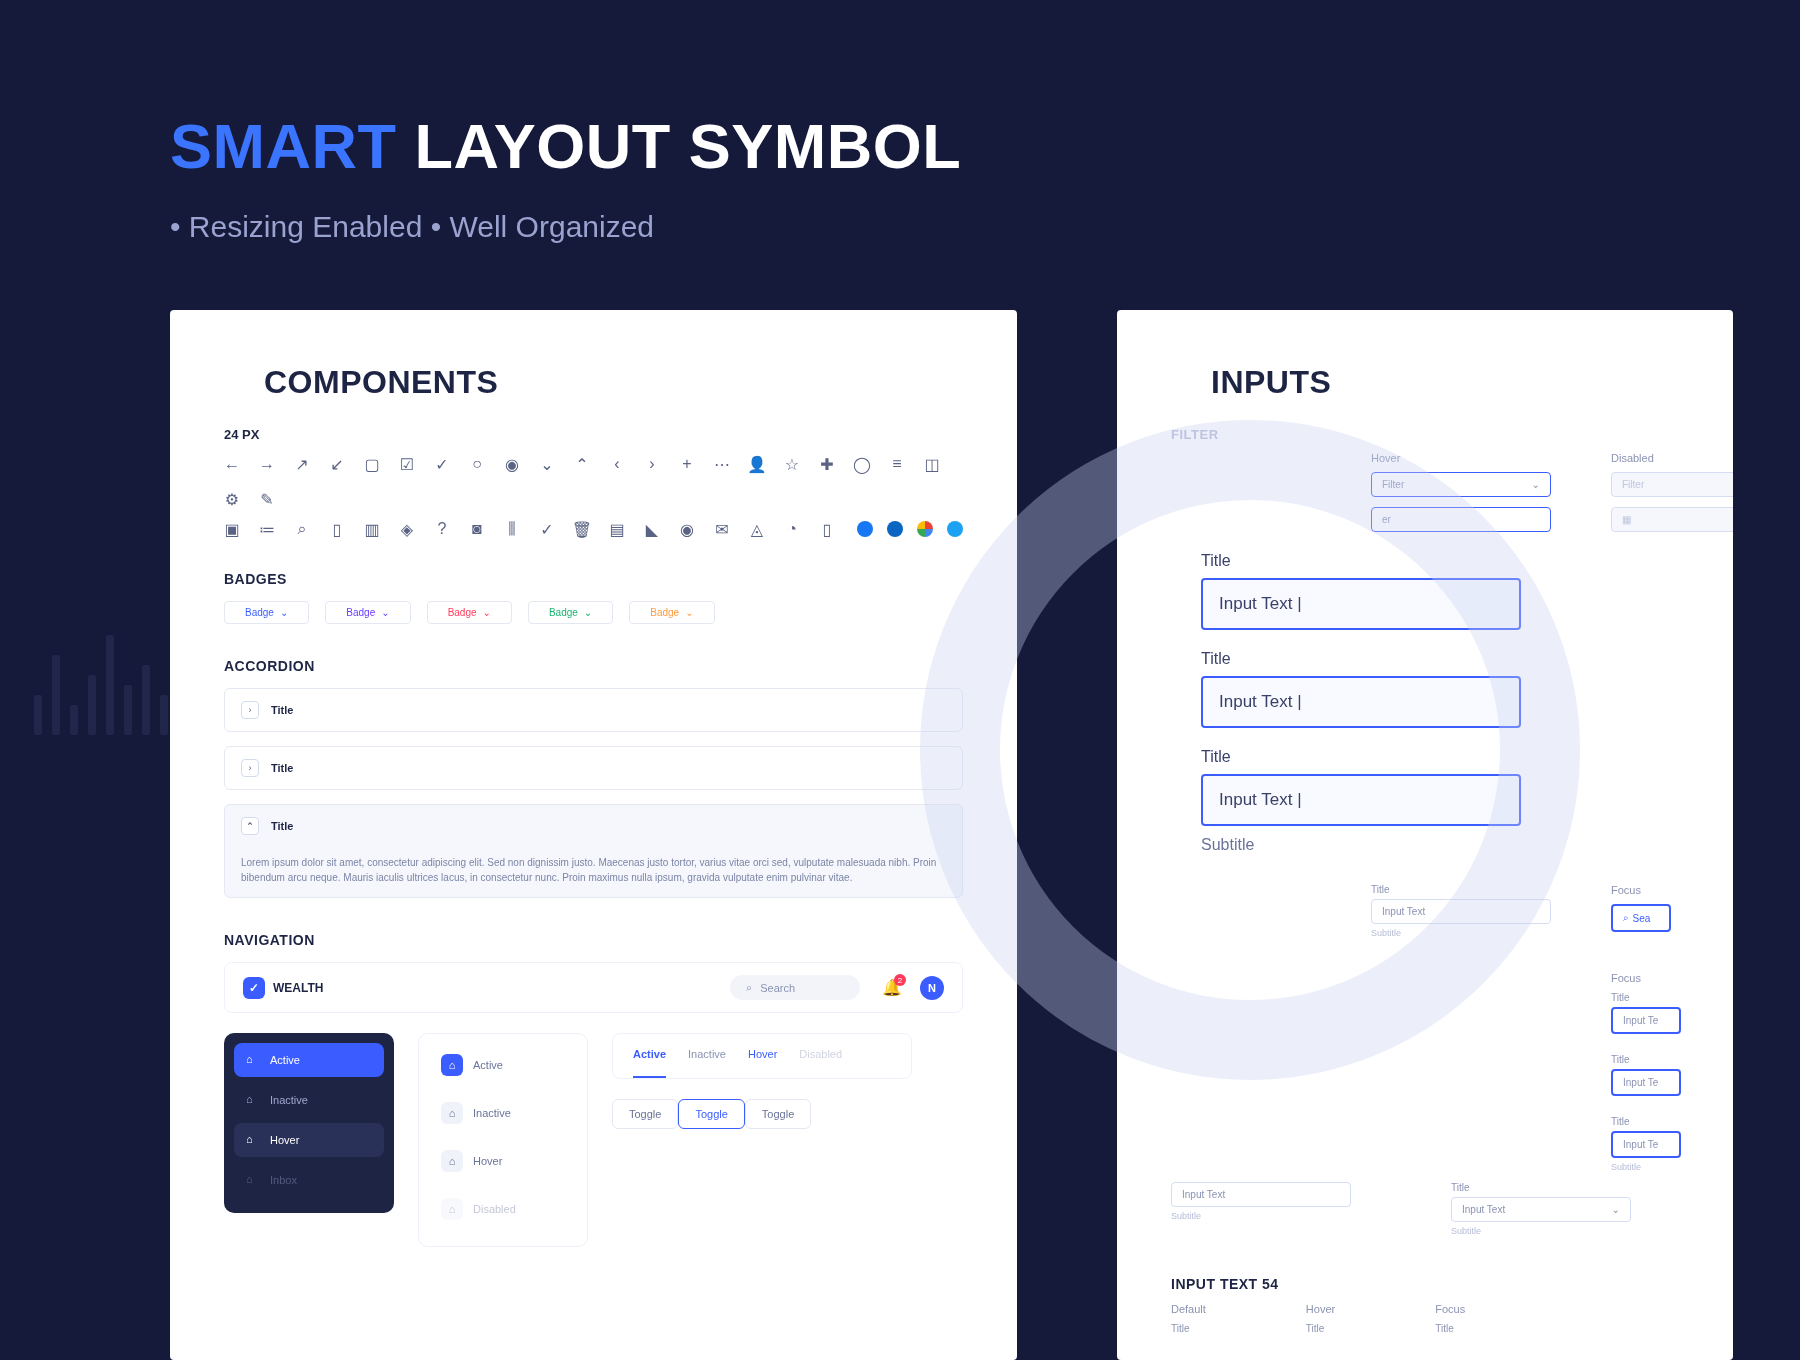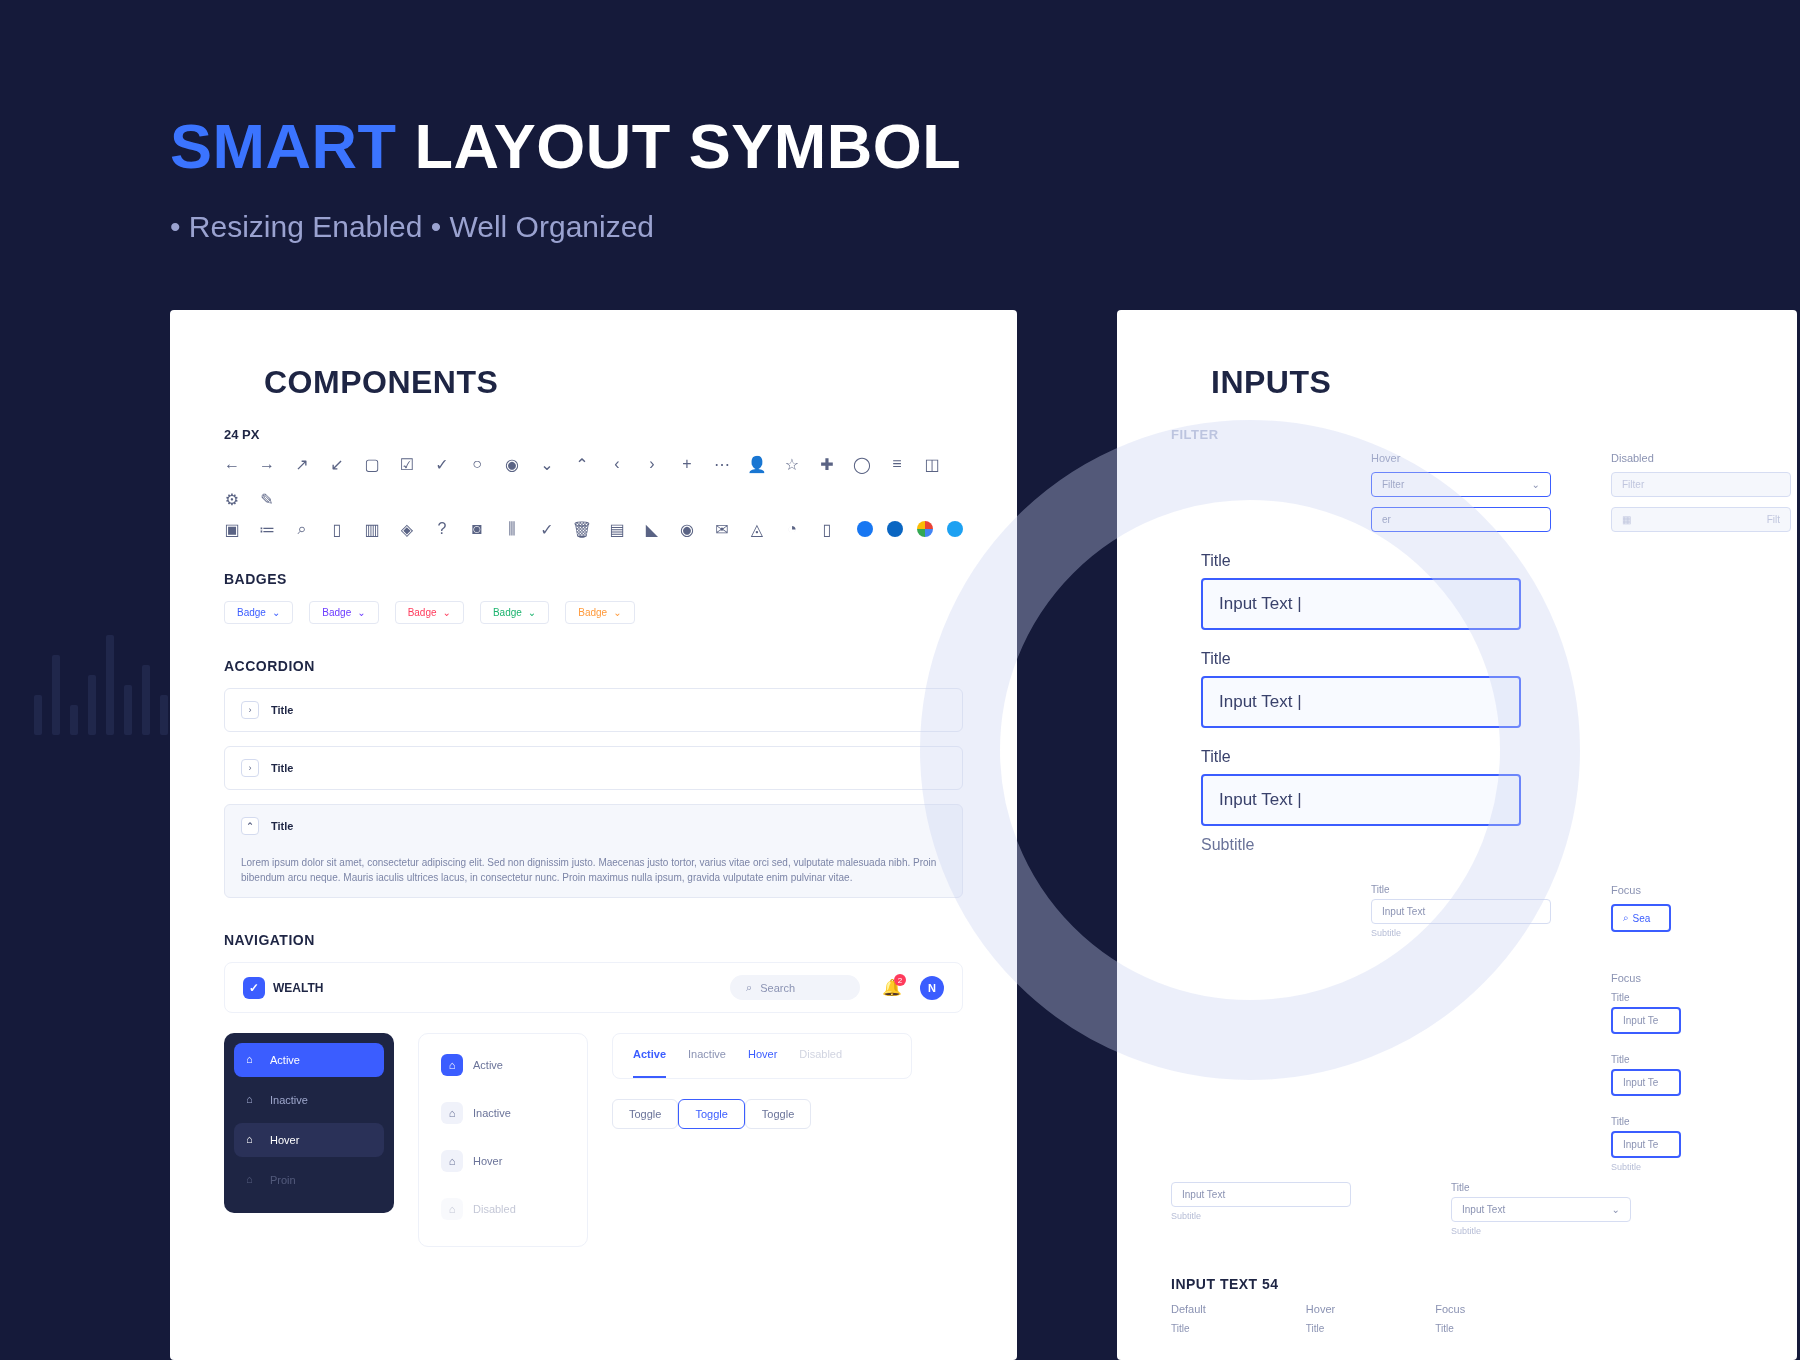--- a/index.html
+++ b/index.html
@@ -14,35 +14,35 @@
 .hero { padding: 110px 0 0 170px; }
 .hero-title { font-size: 63px; font-weight: 800; letter-spacing: 0.5px; }
 .hero-smart { color: #3b74ff; }
 .hero-rest { color: #ffffff; text-align: right; }
 .hero-sub { color: #9aa2d0; font-size: 30px; margin-top: 28px; font-weight: 500; }
 .cards { position: absolute; top: 310px; left: 170px; display: flex; gap: 100px; }
 .card {
   background: #ffffff; border-radius: 4px; padding: 54px 54px 10px 54px;
   color: #1e2544; width: 847px; height: 1050px; overflow: hidden;
 }
-.card.inputs { width: 680px; padding: 54px 20px 20px 54px; }
+.card.inputs { width: 616px; padding: 54px 20px 20px 54px; }
 .section-title { font-size: 32px; font-weight: 800; color: #1e2544; letter-spacing: 0.5px; margin-left: 40px; }
 .subhead { font-size: 13px; font-weight: 700; color: #1e2544; margin-top: 26px; }
 .icons-row { display: flex; flex-wrap: wrap; gap: 19px; margin-top: 14px; color: #5a6384; }
 .icons-row .ic { width: 16px; height: 16px; display: inline-flex; align-items: center; justify-content: center; }
 .social { margin-left: auto; display: flex; gap: 14px; align-items: center; }
 .social .dot { width: 16px; height: 16px; border-radius: 50%; display: inline-block; }
 .fb { background: #1877f2; }
 .li { background: #0a66c2; }
 .gg { background: conic-gradient(#ea4335 0 25%, #4285f4 25% 50%, #34a853 50% 75%, #fbbc05 75% 100%); }
 .tw { background: #1da1f2; }
 .sect-label { font-weight: 700; font-size: 14px; color: #1e2544; margin-top: 34px; letter-spacing: 0.5px; }
 .badges { display: flex; gap: 16px; margin-top: 14px; }
 .badge {
-  border: 1px solid #e4e8f3; border-radius: 4px; padding: 5px 12px;
+  border: 1px solid #e4e8f3; border-radius: 4px; padding: 5px 20px;
   font-size: 10px; display: inline-flex; align-items: center; gap: 6px;
 }
 .badge .chev { font-size: 10px; }
 .acc-item {
   border: 1px solid #e4e8f3; border-radius: 6px; padding: 12px 16px;
   margin-top: 14px; background: #fff; font-size: 11px; display: flex; align-items: center; gap: 12px;
 }
 .acc-item.open { background: #f5f7fc; flex-direction: column; align-items: flex-start; }
 .acc-head { display: flex; align-items: center; gap: 12px; font-weight: 600; }
 .acc-btn { width: 18px; height: 18px; border: 1px solid #d4dbef; border-radius: 4px; display: inline-flex; align-items: center; justify-content: center; font-size: 9px; color: #5a6384; background: #fff;}
@@ -258,21 +258,21 @@
           <div class="nav-item ">
             <span class="home">⌂</span>
             <span>Inactive</span>
           </div>
           <div class="nav-item hover">
             <span class="home">⌂</span>
             <span>Hover</span>
           </div>
           <div class="nav-item muted" style="opacity: 0.4;">
             <span class="home">⌂</span>
-            <span>Proin</span>
+            <span>Inbox</span>
           </div>
         </div>
       <div class="sidenav-light" id="light-nav">
           <div class="nav-item active">
             <span class="home-box">⌂</span>
             <span>Active</span>
           </div>
           <div class="nav-item ">
             <span class="home-box">⌂</span>
             <span>Inactive</span>

